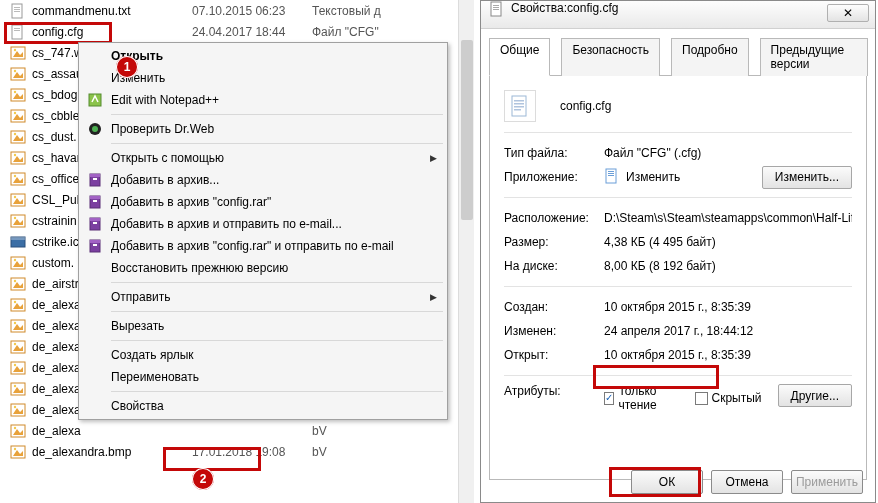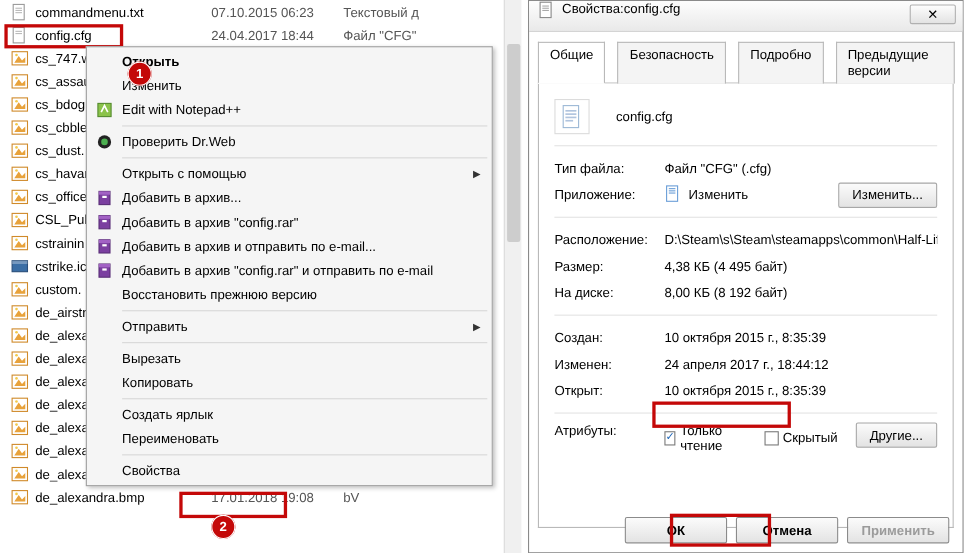--- a/index.html
+++ b/index.html
@@ -48,21 +48,21 @@
 .filename-input { width: 240px; height: 22px; border: none; padding: 2px 4px; font-size: 12px; }
 .sect-sep { height: 1px; background: #e3e3e3; margin: 8px 0; }
 
 .small-btn { height: 23px; padding: 0 12px; border: 1px solid #a7a7a7; background: linear-gradient(#fbfbfb,#e3e3e3); border-radius: 2px; cursor: default; }
 
 .checkbox-wrap { display: inline-flex; align-items: center; gap: 4px; margin-right: 16px; }
 .checkbox-box { width: 13px; height: 13px; border: 1px solid #7a7a7a; background: #fff; display: inline-flex; align-items: center; justify-content: center; }
 .checkbox-box.checked::after { content: "✓"; font-size: 10px; color: #1a63b7; line-height: 1; }
 
 .dlg-buttons { position: absolute; bottom: 8px; right: 12px; display: flex; gap: 8px; }
-.dlg-btn { width: 93px; height: 24px; border: 1px solid #8b8b8b; background: linear-gradient(#fbfbfb,#e3e3e3); border-radius: 2px; cursor: default; font-weight: bold; }
+.dlg-btn { width: 72px; height: 24px; border: 1px solid #8b8b8b; background: linear-gradient(#fbfbfb,#e3e3e3); border-radius: 2px; cursor: default; }
 .dlg-btn.disabled { color: #9b9b9b; }
 
 .app-icon-box { width: 32px; height: 32px; border: 1px solid #dcdcdc; display: flex; align-items: center; justify-content: center; margin-right: 20px; }
 
 </style>
 </head>
 <body>
 
 <div class="file-pane">
   <div id="file-rows">
@@ -414,23 +414,20 @@
         <span>Восстановить прежнюю версию</span>
       </div>
       <div class="cm-sep"></div>
       <div class="cm-row">
         <span>Отправить</span>
         <span class="cm-arrow">▶</span>
       </div>
       <div class="cm-sep"></div>
       <div class="cm-row">
         <span>Вырезать</span>
-      </div>
-      <div class="cm-row">
-        <span>Копировать</span>
       </div>
       <div class="cm-sep"></div>
       <div class="cm-row">
         <span>Создать ярлык</span>
       </div>
       <div class="cm-row">
         <span>Переименовать</span>
       </div>
       <div class="cm-sep"></div>
       <div class="cm-row">

